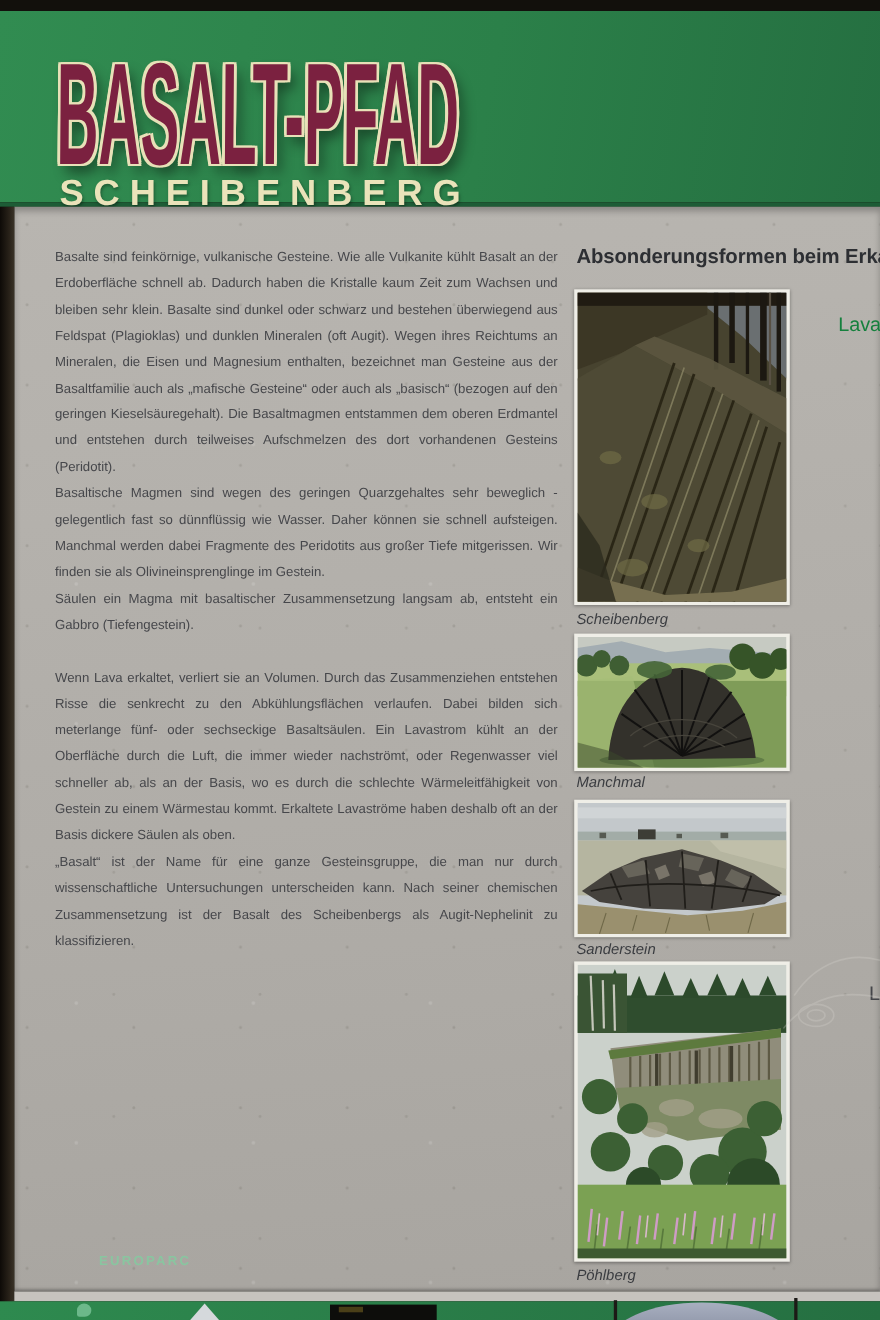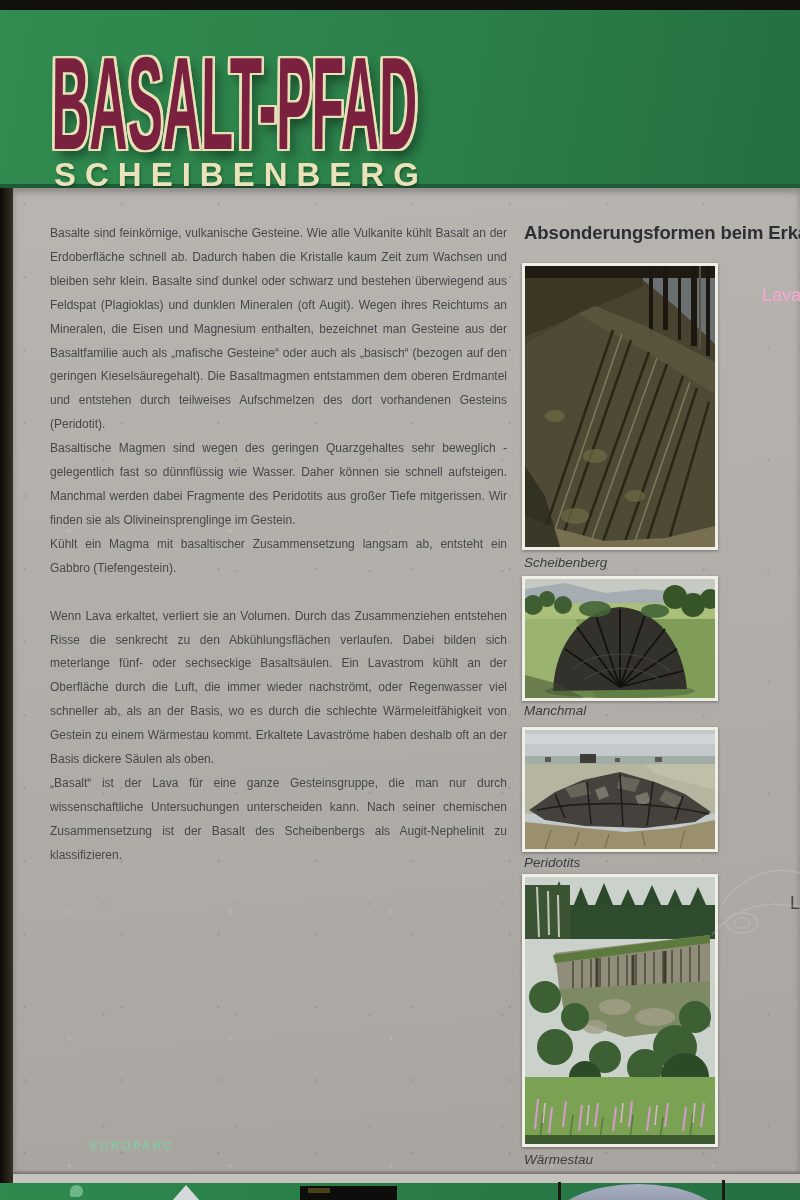--- a/index.html
+++ b/index.html
@@ -42,21 +42,21 @@
   .footer{position:absolute;left:0;top:1183px;width:800px;height:17px;
     background:linear-gradient(100deg,#2e8a4f,#256f41);}
   
   .body-text{position:absolute;left:50px;top:222px;width:457px;
     font-size:12px;line-height:23.9px;color:#46474b;text-align:justify;}
   .body-text p{margin:0;}
   .body-text p.gap{margin-top:24px;}
   
   .rc-heading{position:absolute;left:524px;top:222px;font-size:18.5px;font-weight:bold;
     color:#2d2f33;white-space:nowrap;letter-spacing:-.1px;}
-  .lava-label{position:absolute;left:762px;top:285px;font-size:18px;color:#f9a8d4;}
+  .lava-label{position:absolute;left:762px;top:285px;font-size:18px;color:#15803d;}
   .l-label{position:absolute;left:790px;top:893px;font-size:18px;color:#45464a;white-space:nowrap;}
   .photo{position:absolute;background:#efeee7;padding:3px;
     box-shadow:0 1px 3px rgba(0,0,0,.35);}
   .photo svg{display:block;}
   #photo-1{left:522px;top:263px;}
   #photo-2{left:522px;top:576px;}
   #photo-3{left:522px;top:727px;}
   #photo-4{left:522px;top:874px;}
   .caption{position:absolute;left:524px;font-style:italic;font-size:13.5px;color:#3a3c40;}
   #cap-1{top:555px;} #cap-2{top:703px;} #cap-3{top:855px;} #cap-4{top:1152px;}
@@ -88,23 +88,23 @@
     <div class="sign-title">BASALT-PFAD</div>
     <div class="sign-subtitle">SCHEIBENBERG</div>
   </div>
 
   <div class="paper"></div>
   <div class="left-frame"></div>
 
   <div class="body-text">
     <p>Basalte sind feinkörnige, vulkanische Gesteine. Wie alle Vulkanite kühlt Basalt an der Erdoberfläche schnell ab. Dadurch haben die Kristalle kaum Zeit zum Wachsen und bleiben sehr klein. Basalte sind dunkel oder schwarz und bestehen überwiegend aus Feldspat (Plagioklas) und dunklen Mineralen (oft Augit). Wegen ihres Reichtums an Mineralen, die Eisen und Magnesium enthalten, bezeichnet man Gesteine aus der Basaltfamilie auch als „mafische Gesteine“ oder auch als „basisch“ (bezogen auf den geringen Kieselsäuregehalt). Die Basaltmagmen entstammen dem oberen Erdmantel und entstehen durch teilweises Aufschmelzen des dort vorhandenen Gesteins (Peridotit).</p>
     <p>Basaltische Magmen sind wegen des geringen Quarzgehaltes sehr beweglich - gelegentlich fast so dünnflüssig wie Wasser. Daher können sie schnell aufsteigen. Manchmal werden dabei Fragmente des Peridotits aus großer Tiefe mitgerissen. Wir finden sie als Olivineinsprenglinge im Gestein.</p>
-    <p>Kühlt ein Magma mit basaltischer Zusammensetzung langsam ab, entsteht ein Gabbro (Tiefengestein).</p>
+    <p>Säulen ein Magma mit basaltischer Zusammensetzung langsam ab, entsteht ein Gabbro (Tiefengestein).</p>
     <p class="gap">Wenn Lava erkaltet, verliert sie an Volumen. Durch das Zusammenziehen entstehen Risse die senkrecht zu den Abkühlungsflächen verlaufen. Dabei bilden sich meterlange fünf- oder sechseckige Basaltsäulen. Ein Lavastrom kühlt an der Oberfläche durch die Luft, die immer wieder nachströmt, oder Regenwasser viel schneller ab, als an der Basis, wo es durch die schlechte Wärmeleitfähigkeit von Gestein zu einem Wärmestau kommt. Erkaltete Lavaströme haben deshalb oft an der Basis dickere Säulen als oben.</p>
-    <p>„Basalt“ ist der Lava für eine ganze Gesteinsgruppe, die man nur durch wissenschaftliche Untersuchungen unterscheiden kann. Nach seiner chemischen Zusammensetzung ist der Basalt des Scheibenbergs als Augit-Nephelinit zu klassifizieren.</p>
+    <p>„Basalt“ ist der Name für eine ganze Gesteinsgruppe, die man nur durch wissenschaftliche Untersuchungen unterscheiden kann. Nach seiner chemischen Zusammensetzung ist der Basalt des Scheibenbergs als Augit-Nephelinit zu klassifizieren.</p>
   </div>
 
   <div class="rc-heading">Absonderungsformen beim Erka</div>
   <div class="lava-label">Lava</div>
   <div class="l-label">L</div>
 
   <div class="photo" id="photo-1">
     <svg width="190" height="281" viewBox="0 0 190 281">
       <rect width="190" height="281" fill="#45422f"></rect>
       <polygon points="118,0 190,0 190,78 150,40 118,14" fill="#7b8694"></polygon>
@@ -223,21 +223,21 @@
       <polygon points="0,119 0,92 40,96 100,102 150,98 190,90 190,119" fill="#9a906e"></polygon>
       <g stroke="#6f6848" stroke-width="1" fill="none">
         <path d="M20,119 L26,100"></path>
           <path d="M50,116 L54,102"></path>
           <path d="M80,118 L84,104"></path>
         <path d="M120,116 L117,102"></path>
           <path d="M155,118 L160,100"></path>
       </g>
     </svg>
   </div>
-  <div class="caption" id="cap-3">Peridotits</div>
+  <div class="caption" id="cap-3">Sanderstein</div>
 
   <div class="photo" id="photo-4">
     <svg width="190" height="267" viewBox="0 0 190 267">
       <rect width="190" height="267" fill="#cbd1cb"></rect>
       <rect x="0" y="28" width="190" height="34" fill="#2f4d2e"></rect>
       <g fill="#2c4a2b">
         <polygon points="5,30 12,8 19,30"></polygon>
           <polygon points="25,28 34,4 43,28"></polygon>
         <polygon points="48,30 56,10 64,30"></polygon>
           <polygon points="70,28 79,6 88,28"></polygon>
@@ -320,21 +320,21 @@
       <g stroke="#e3bcd8" stroke-width="1.5" fill="none" opacity=".9">
         <path d="M18,246 L20,226"></path>
           <path d="M62,248 L64,228"></path>
           <path d="M96,246 L98,226"></path>
         <path d="M130,248 L132,228"></path>
           <path d="M168,246 L170,226"></path>
       </g>
       <rect y="258" width="190" height="9" fill="#3d5a31"></rect>
     </svg>
   </div>
-  <div class="caption" id="cap-4">Wärmestau</div>
+  <div class="caption" id="cap-4">Pöhlberg</div>
 
   <svg class="sketch" width="88" height="190" viewBox="0 0 88 190">
     <g stroke="#d8d5cf" stroke-width="1.5" fill="none" opacity=".55">
       <path d="M10,150 C30,120 60,110 88,118"></path>
       <path d="M0,180 C25,150 55,145 88,152"></path>
       <ellipse cx="30" cy="168" rx="16" ry="10"></ellipse>
       <ellipse cx="30" cy="168" rx="8" ry="5"></ellipse>
     </g>
   </svg>
 

